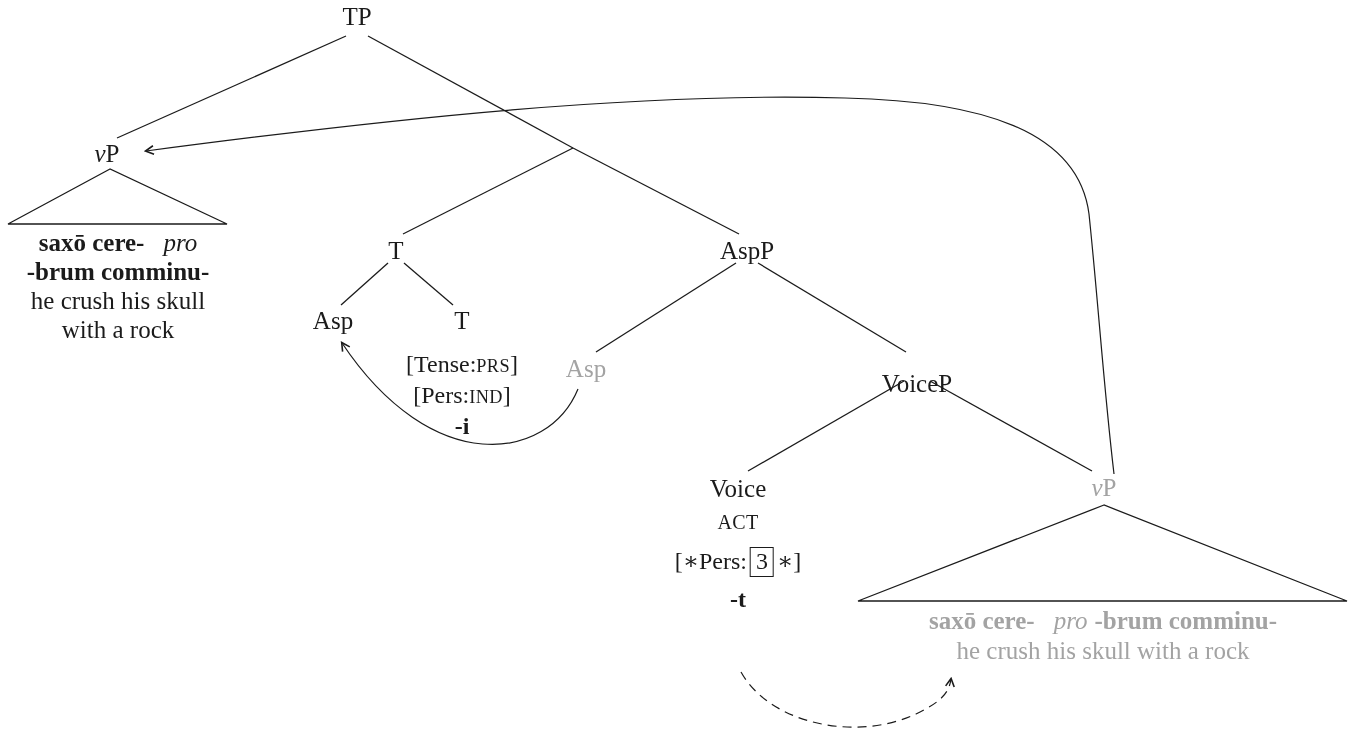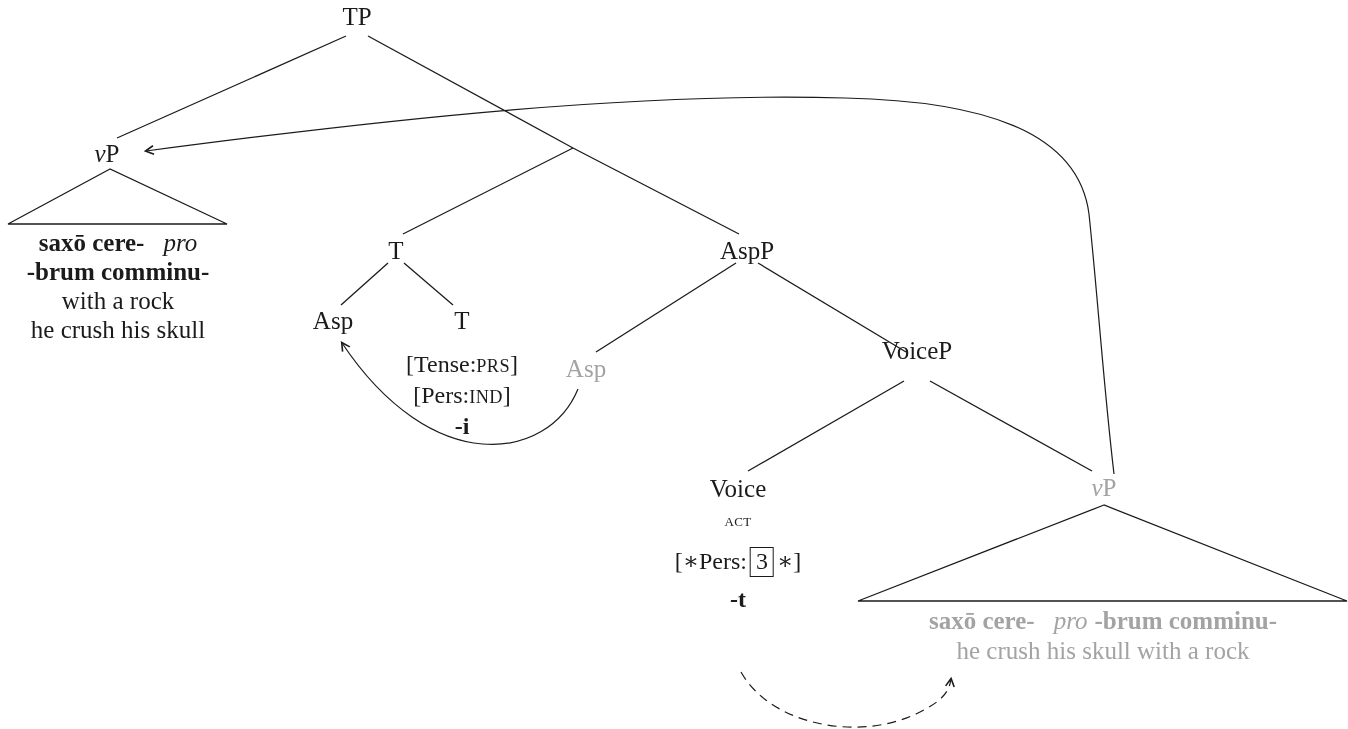--- a/index.html
+++ b/index.html
@@ -93,43 +93,43 @@
   <div class="node" style="left:396px; top:237px">T</div>
 
   <div class="node" style="left:333px; top:307px">Asp</div>
 
   <div class="node" style="left:462px; top:307px">T</div>
 
   <div class="node" style="left:747px; top:237px">AspP</div>
 
   <div class="node faded" style="left:586px; top:355px">Asp</div>
 
-  <div class="node" style="left:917px; top:337px">VoiceP</div>
+  <div class="node" style="left:917px; top:370px">VoiceP</div>
 
   <div class="node" style="left:738px; top:475px">Voice</div>
 
   <div class="node faded" style="left:1104px; top:474px"><span class="it">v</span><span>P</span></div>
 
   <div class="yield" style="left:462px; top:350px; line-height:29px; font-size:24px">
     <div><span>[Tense:</span><span class="sc">PRS</span><span>]</span></div>
     <div><span>[Pers:</span><span class="sc">IND</span><span>]</span></div>
     <div class="b">-i</div>
   </div>
 
   <div class="yield" style="left:738px; top:506px; font-size:24px">
-    <div class="sc" style="line-height:32px; font-size:13px">ACT</div>
+    <div class="sc" style="line-height:32px; font-size:20px">ACT</div>
     <div style="line-height:46px"><span>[∗Pers:</span><span class="boxed">3</span><span>∗]</span></div>
     <div class="b" style="line-height:30px">-t</div>
   </div>
 
   <div class="yield" style="left:118px; top:228px; line-height:29px">
     <div><span class="b">saxō cere-</span><span class="it gap-l">pro</span></div>
     <div class="b">-brum comminu-</div>
+    <div>he crush his skull</div>
     <div>with a rock</div>
-    <div>he crush his skull</div>
   </div>
 
   <div class="yield faded" style="left:1103px; top:606px; line-height:30px">
     <div><span class="b">saxō cere-</span><span class="it gap-l gap-r">pro</span><span class="b">-brum comminu-</span></div>
     <div>he crush his skull with a rock</div>
   </div>
 
 </div>
 
 </body></html>

